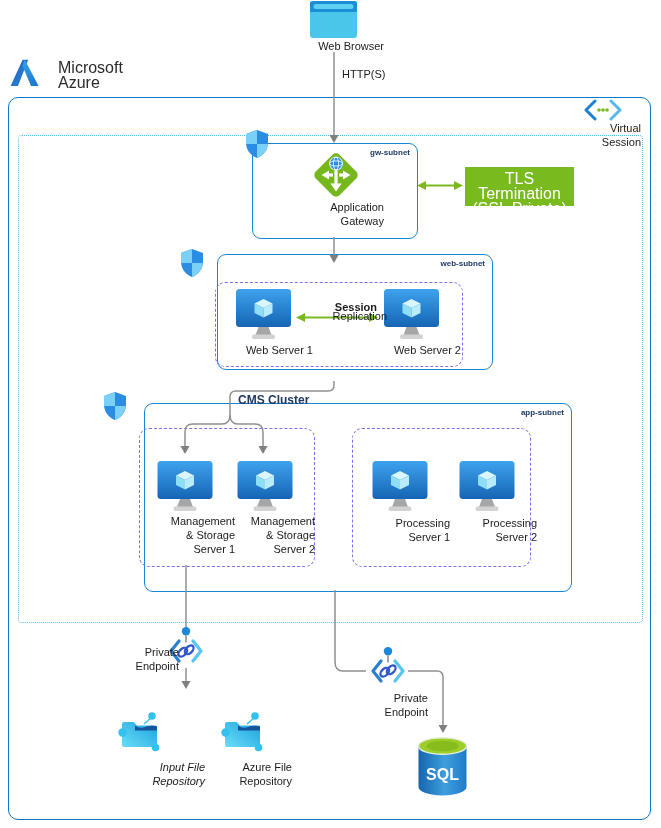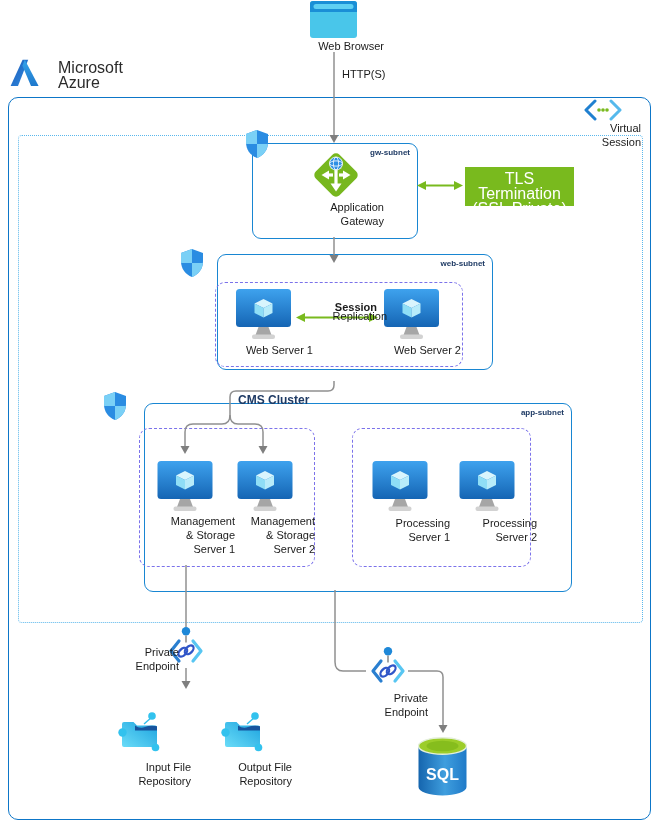--- a/index.html
+++ b/index.html
@@ -288,22 +288,22 @@
 
   <div class="lbl" style="left:99px;top:645px;width:80px;">
     <div>Private</div>
     <div>Endpoint</div>
   </div>
   <div class="lbl" style="left:348px;top:691px;width:80px;">
     <div>Private</div>
     <div>Endpoint</div>
   </div>
 
-  <div class="lbl" style="left:91px;top:760px;width:100px;">
+  <div class="lbl" style="left:105px;top:760px;width:100px;font-style:italic;">
     <div>Input File</div>
     <div>Repository</div>
   </div>
   <div class="lbl" style="left:192px;top:760px;width:100px;">
-    <div>Output File</div>
+    <div>Azure File</div>
     <div>Repository</div>
   </div>
 
 </div>
 
 </body></html>

